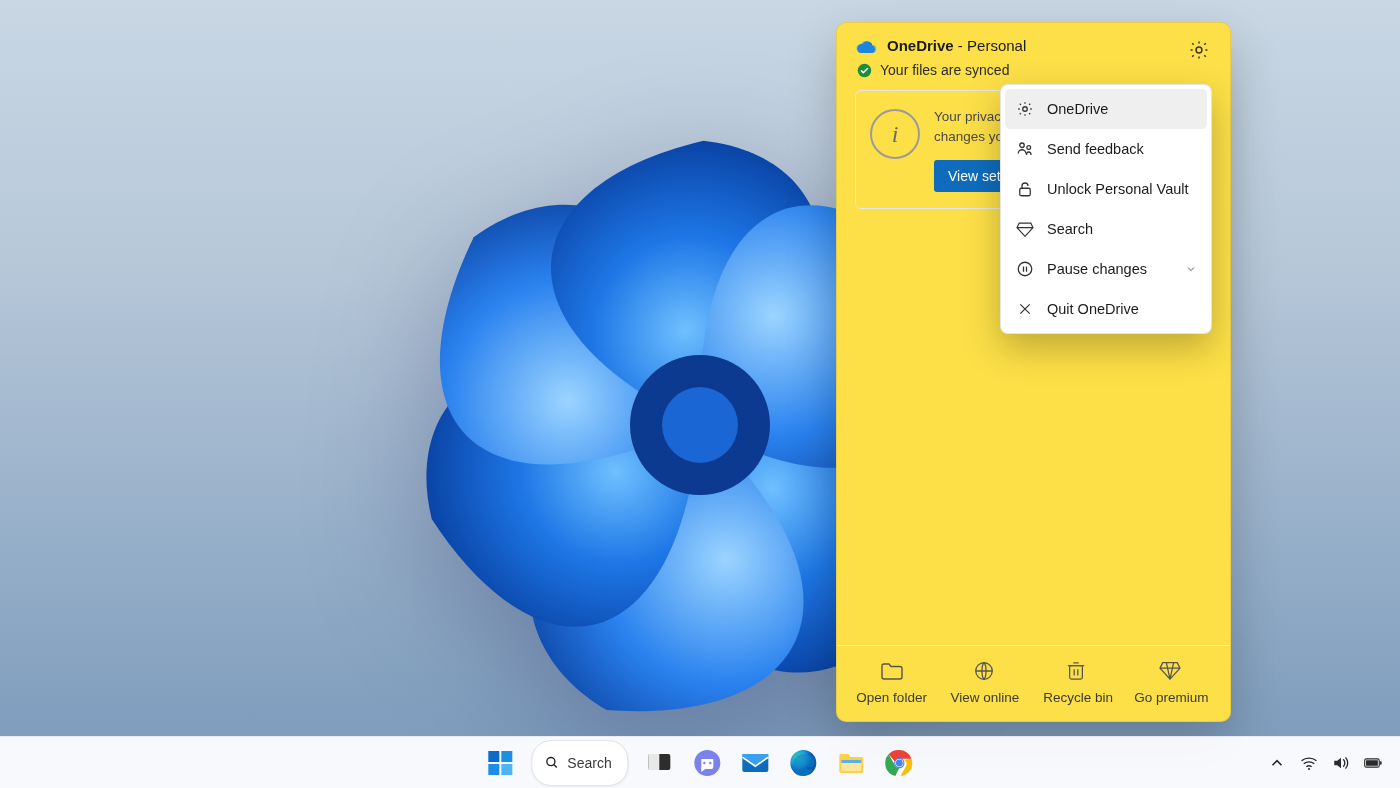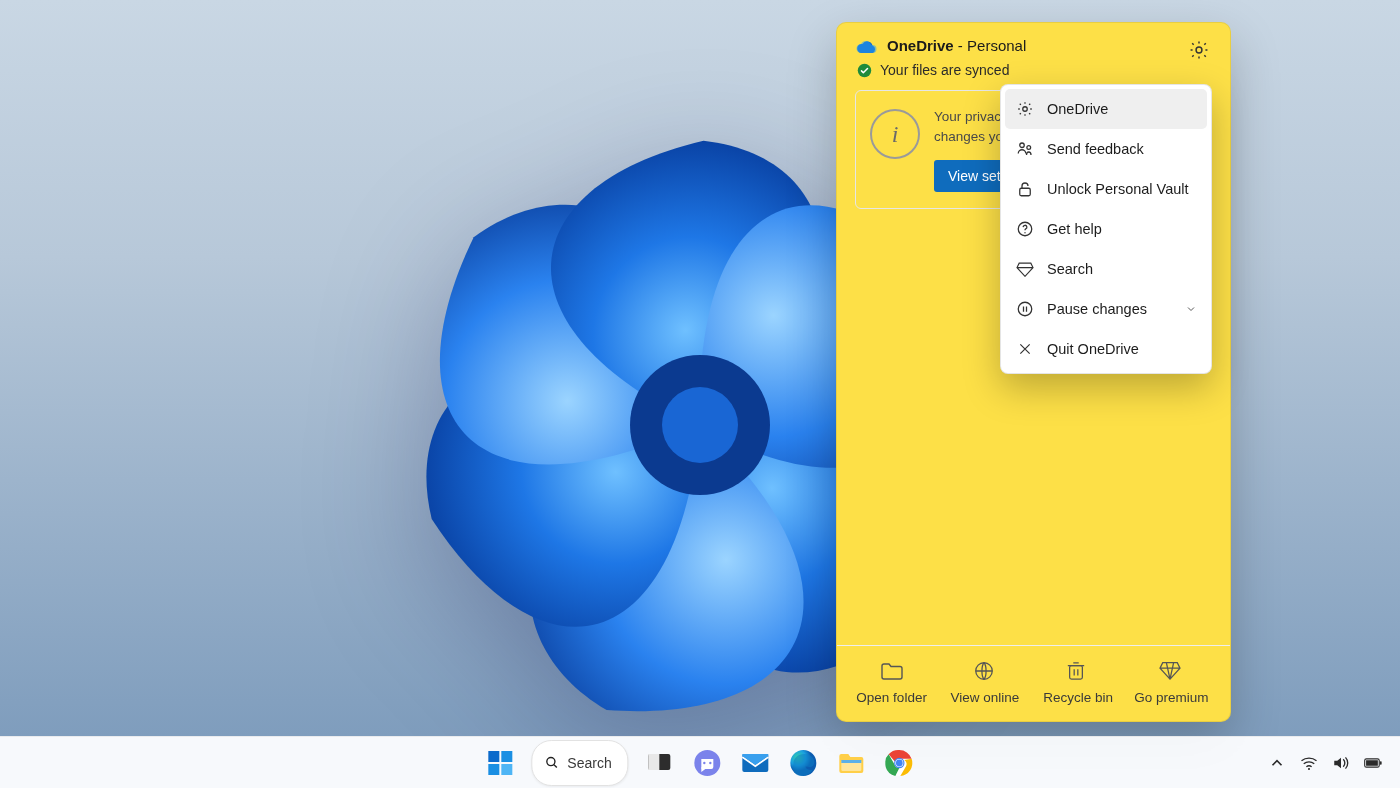--- a/index.html
+++ b/index.html
@@ -284,30 +284,20 @@
     <span class="mi-icon">
       <svg width="18" height="18" viewBox="0 0 24 24" fill="none" stroke="currentColor" stroke-width="1.7">
           <rect x="5" y="11" width="14" height="10" rx="2"></rect>
           <path d="M8 11V8a4 4 0 0 1 8 0"></path>
         </svg>
     </span>
     <span>Unlock Personal Vault</span>
   </div>
   <div class="menu-item">
     <span class="mi-icon">
-      <svg width="18" height="18" viewBox="0 0 24 24" fill="none" stroke="currentColor" stroke-width="1.7">
-          <circle cx="12" cy="12" r="9"></circle>
-          <path d="M9.5 9.5a2.5 2.5 0 1 1 3.5 2.3c-.8.4-1 1-1 1.7"></path>
-          <circle cx="12" cy="17" r="0.9" fill="currentColor" stroke="none"></circle>
-        </svg>
-    </span>
-    <span>Get help</span>
-  </div>
-  <div class="menu-item">
-    <span class="mi-icon">
       <svg width="18" height="16" viewBox="0 0 24 22" fill="none" stroke="currentColor" stroke-width="1.6">
           <path d="M4 3h16l3 6-11 12L1 9l3-6zM1 9h22"></path>
         </svg>
     </span>
     <span>Search</span>
   </div>
   <div class="menu-item">
     <span class="mi-icon">
       <svg width="18" height="18" viewBox="0 0 24 24" fill="none" stroke="currentColor" stroke-width="1.7">
           <circle cx="12" cy="12" r="9"></circle>

